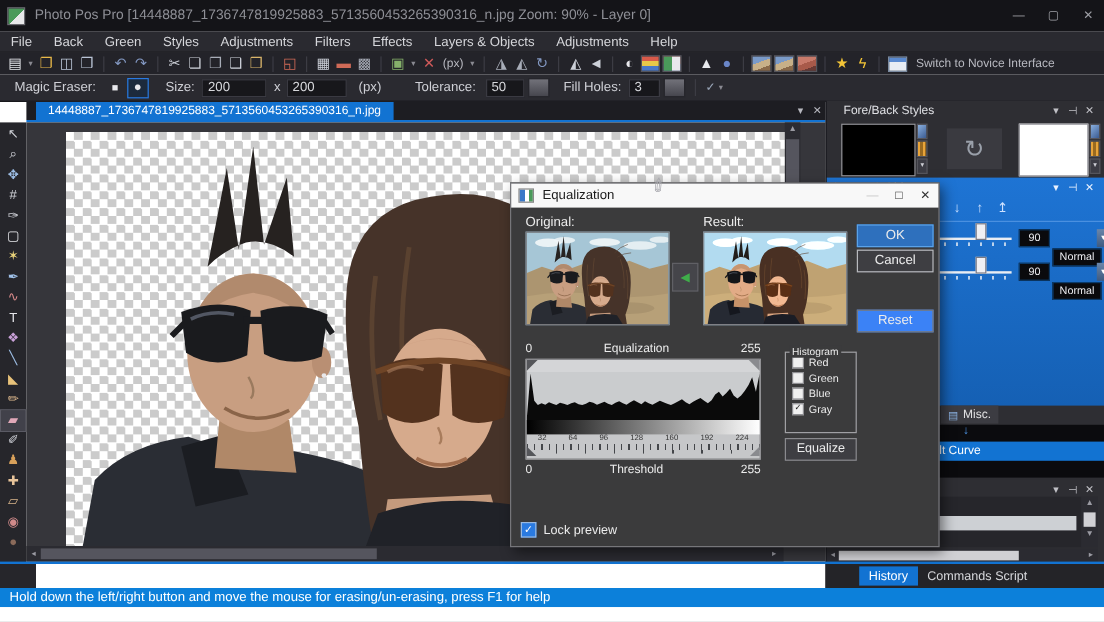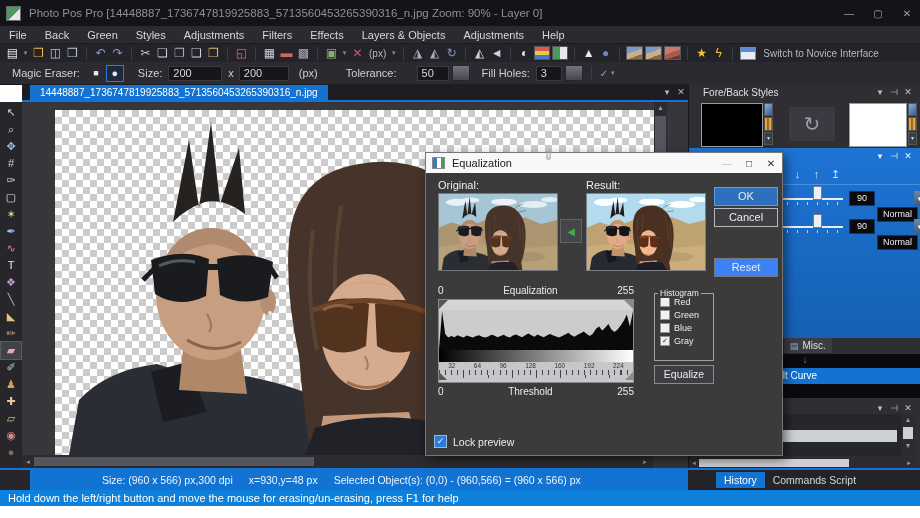--- a/index.html
+++ b/index.html
@@ -246,21 +246,21 @@
   <div id="optionsbar" class="abs flex">
     <span class="opt-label" style="margin-left:12px">Magic Eraser:</span>
     <span class="shape-btn" style="margin-left:8px;font-size:9px">■</span>
     <span class="shape-btn sel" style="margin-left:2px;font-size:11px">●</span>
     <span class="opt-label" style="margin-left:14px">Size:</span>
     <input class="opt-input" style="width: 44px; margin-left: 6px;" readonly="" value="200">
     <span class="opt-label" style="margin-left:6px">x</span>
     <input class="opt-input" style="width: 40px; margin-left: 5px;" readonly="" value="200">
     <span class="opt-label" style="margin-left:10px">(px)</span>
     <span class="opt-label" style="margin-left:28px">Tolerance:</span>
-    <input class="opt-input" style="width: 22px; margin-left: 20px;" readonly="" value="50">
+    <input class="opt-input" style="width: 22px; margin-left: 8px;" readonly="" value="50">
     <span class="mini-btn" style="margin-left:3px"></span>
     <span class="opt-label" style="margin-left:12px">Fill Holes:</span>
     <input class="opt-input" style="width: 16px; margin-left: 6px;" readonly="" value="3">
     <span class="mini-btn" style="margin-left:3px"></span>
     <span style="width:1px;height:14px;background:#3c3c44;margin:0 8px"></span>
     <span style="color:#9aa6b8;font-size:10px">✓</span>
     <span class="tb-dd">▾</span>
   </div>
 
   <div id="tabbar" class="abs flex">
@@ -397,25 +397,20 @@
       <div class="scroll-arrow">▼</div>
     </div>
     <div class="abs vscroll flex" style="left:0;top:373px;width:226px;height:12px">
       <span class="scroll-arrow" style="width:10px">◂</span>
       <div class="thumb" style="height:8px;width:150px;background:#d0d0d4"></div>
       <span class="scroll-arrow abs" style="right:1px;width:10px">▸</span>
     </div>
   </div>
 
   <div id="blueline" class="abs"></div>
-  <div id="statusbar" class="abs flex" style="padding-left:72px;box-sizing:border-box">
-    <span>Size: (960 x 566) px,300 dpi</span>
-    <span>x=930,y=48 px</span>
-    <span>Selected Object(s): (0,0) - (960,566) = (960 x 566) px</span>
-  </div>
   <div id="bottomtabs" class="abs flex" style="padding-left:28px;box-sizing:border-box">
 
   <span class="btab active">History</span>
       <span class="btab">Commands Script</span>
     </div>
   <div id="helpbar" class="abs">Hold down the left/right button and move the mouse for erasing/un-erasing, press F1 for help</div>
   <div id="whitestrip" class="abs"></div>
 
   <div id="dlg" class="abs">
     <div id="dlg-title" class="abs flex">

